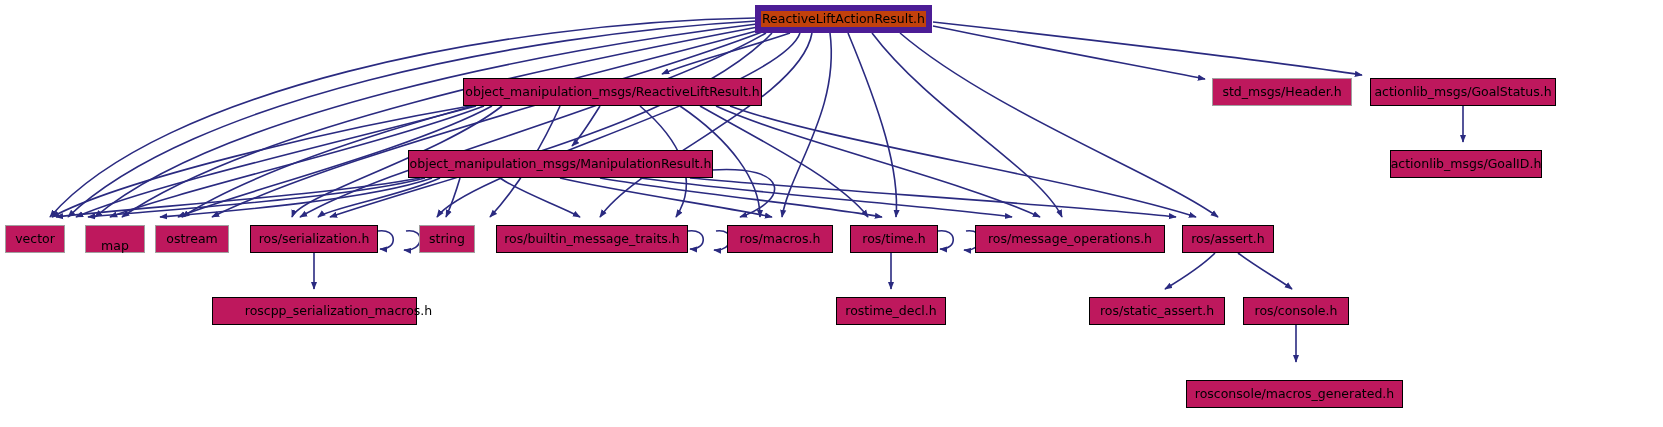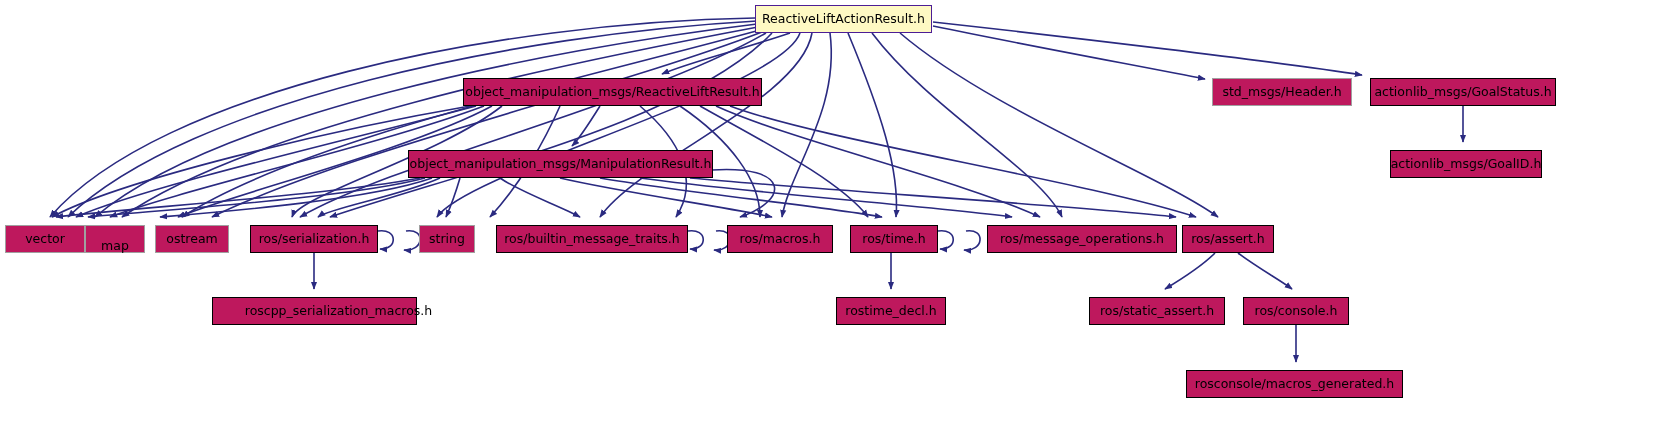--- a/index.html
+++ b/index.html
@@ -4,21 +4,21 @@
 <style>
   html,body{margin:0;padding:0;background:#ffffff;}
   #canvas{position:relative;width:1663px;height:427px;background:#ffffff;
           font-family:"DejaVu Sans","Liberation Sans",sans-serif;overflow:hidden;}
   svg.edges{position:absolute;left:0;top:0;width:1663px;height:427px;}
   .node{position:absolute;box-sizing:border-box;display:flex;align-items:center;
         justify-content:center;height:28px;white-space:nowrap;
         font-size:12.5px;color:#000000;background:#be185d;}
   .node.solid{border:1px solid #000000;}
   .node.faded{border:1px solid #a0a0a0;}
-  .node.root{border:1px solid #4c1d95;background:#fef9c3;}
+  .node.root{border:6px solid #4c1d95;background:#c2410c;}
   .node .lbl{padding:0 9px;line-height:1;}
 </style>
 </head>
 <body>
 
 <div id="canvas">
 
   <svg class="edges" viewBox="0 0 1663 427" xmlns="http://www.w3.org/2000/svg">
     <defs>
       <marker id="ah" markerWidth="9" markerHeight="9" refX="7.2" refY="3.4" orient="auto" markerUnits="userSpaceOnUse">
@@ -113,21 +113,21 @@
   </div>
 
   <div class="node solid" style="left:1390px;top:150px;width:152px;">
     <span class="lbl">actionlib_msgs/GoalID.h</span>
   </div>
 
   <div class="node solid" style="left:408px;top:150px;width:305px;">
     <span class="lbl">object_manipulation_msgs/ManipulationResult.h</span>
   </div>
 
-  <div class="node faded" style="left:5px;top:225px;width:80px;text-align:right;">
+  <div class="node faded" style="left:5px;top:225px;width:60px;text-align:right;">
     <span class="lbl">vector</span>
   </div>
 
   <div class="node faded" style="left:85px;top:225px;width:60px;align-items:flex-end;">
     <span class="lbl">map</span>
   </div>
 
   <div class="node faded" style="left:155px;top:225px;width:74px;">
     <span class="lbl">ostream</span>
   </div>
@@ -145,21 +145,21 @@
   </div>
 
   <div class="node solid" style="left:727px;top:225px;width:106px;">
     <span class="lbl">ros/macros.h</span>
   </div>
 
   <div class="node solid" style="left:850px;top:225px;width:88px;">
     <span class="lbl">ros/time.h</span>
   </div>
 
-  <div class="node solid" style="left:975px;top:225px;width:190px;margin-left:12px;">
+  <div class="node solid" style="left:975px;top:225px;width:190px;">
     <span class="lbl">ros/message_operations.h</span>
   </div>
 
   <div class="node solid" style="left:1182px;top:225px;width:92px;">
     <span class="lbl">ros/assert.h</span>
   </div>
 
   <div class="node solid" style="left:212px;top:297px;width:205px;padding-left:48px;">
     <span class="lbl">roscpp_serialization_macros.h</span>
   </div>
@@ -169,17 +169,17 @@
   </div>
 
   <div class="node solid" style="left:836px;top:297px;width:110px;">
     <span class="lbl">rostime_decl.h</span>
   </div>
 
   <div class="node solid" style="left:1243px;top:297px;width:106px;">
     <span class="lbl">ros/console.h</span>
   </div>
 
-  <div class="node solid" style="left:1186px;top:370px;width:217px;">
+  <div class="node solid" style="left:1186px;top:380px;width:217px;">
     <span class="lbl">rosconsole/macros_generated.h</span>
   </div>
 
 </div>
 
 </body></html>

